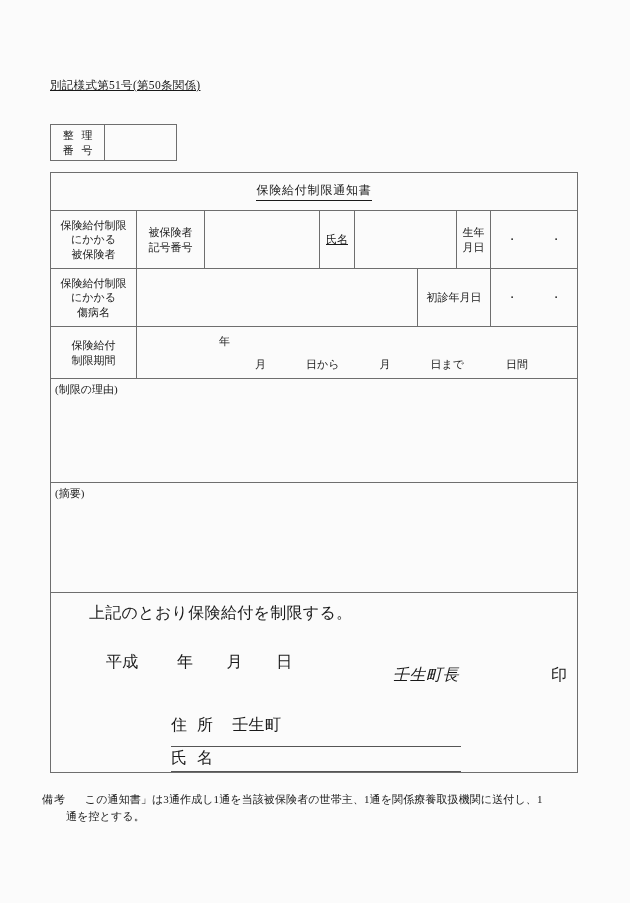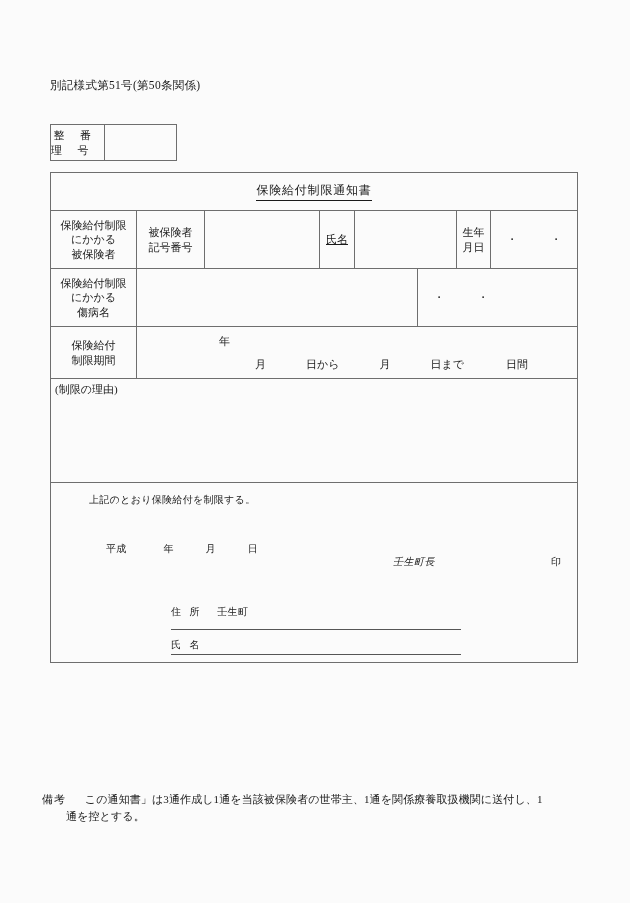--- a/index.html
+++ b/index.html
@@ -18,39 +18,40 @@
   }
 
   
   .form-number {
     position: absolute;
     left: 50px;
     top: 78px;
     font-size: 11.5px;
     letter-spacing: 0.3px;
     white-space: nowrap;
+    text-decoration: underline;
   }
 
   
   .ref-box {
     position: absolute;
     left: 50px;
     top: 124px;
     width: 127px;
     height: 37px;
     border: 1px solid #6e6e6e;
     box-sizing: border-box;
     display: flex;
   }
   .ref-box-label {
     width: 54px;
     border-right: 1px solid #6e6e6e;
     box-sizing: border-box;
     display: flex;
-    flex-direction: row;
+    flex-direction: column;
     align-items: center;
     justify-content: center;
     font-size: 11px;
     line-height: 1.28;
     letter-spacing: 2.5px;
     text-indent: 2.5px;
   }
   .ref-box-value {
     flex: 1;
     box-sizing: border-box;
@@ -157,21 +158,21 @@
     padding: 3px 0 0 4px;
   }
   .reason-block  { height: 104px; }
   .remarks-block { height: 110px; }
 
   
   .sign-area {
     position: relative;
     height: 179px;
     box-sizing: border-box;
-    font-size: 10px;
+    font-size: 16px;
   }
   .sign-statement {
     position: absolute;
     left: 38px;
     top: 10px;
     letter-spacing: 0.3px;
   }
   .sign-date {
     position: absolute;
     left: 55px;
@@ -282,20 +283,21 @@
 
     <div class="row r2">
       <div class="cell cell-center c-head">
         <div>
           <div>保険給付制限</div>
           <div>にかかる</div>
           <div>傷病名</div>
         </div>
       </div>
       <div class="cell cell-center c-disease"></div>
+      <div class="cell cell-center c-first">初診年月日</div>
       <div class="cell cell-center c-firstval">・　　　・</div>
     </div>
 
     <div class="row r3">
       <div class="cell cell-center c-head">
         <div>
           <div>保険給付</div>
           <div>制限期間</div>
         </div>
       </div>
@@ -308,20 +310,23 @@
           <span class="p-to">日まで</span>
           <span class="p-days">日間</span>
         </div>
       </div>
     </div>
 
     <div class="block reason-block">
       <span>(制限の理由)</span>
     </div>
 
+    <div class="block remarks-block">
+      <span>(摘要)</span>
+    </div>
 
     <div class="sign-area">
       <div class="sign-statement">上記のとおり保険給付を制限する。</div>
 
       <div class="sign-date">
         <span>平成</span>
         <span class="d-year">年</span>
         <span class="d-month">月</span>
         <span class="d-day">日</span>
       </div>

